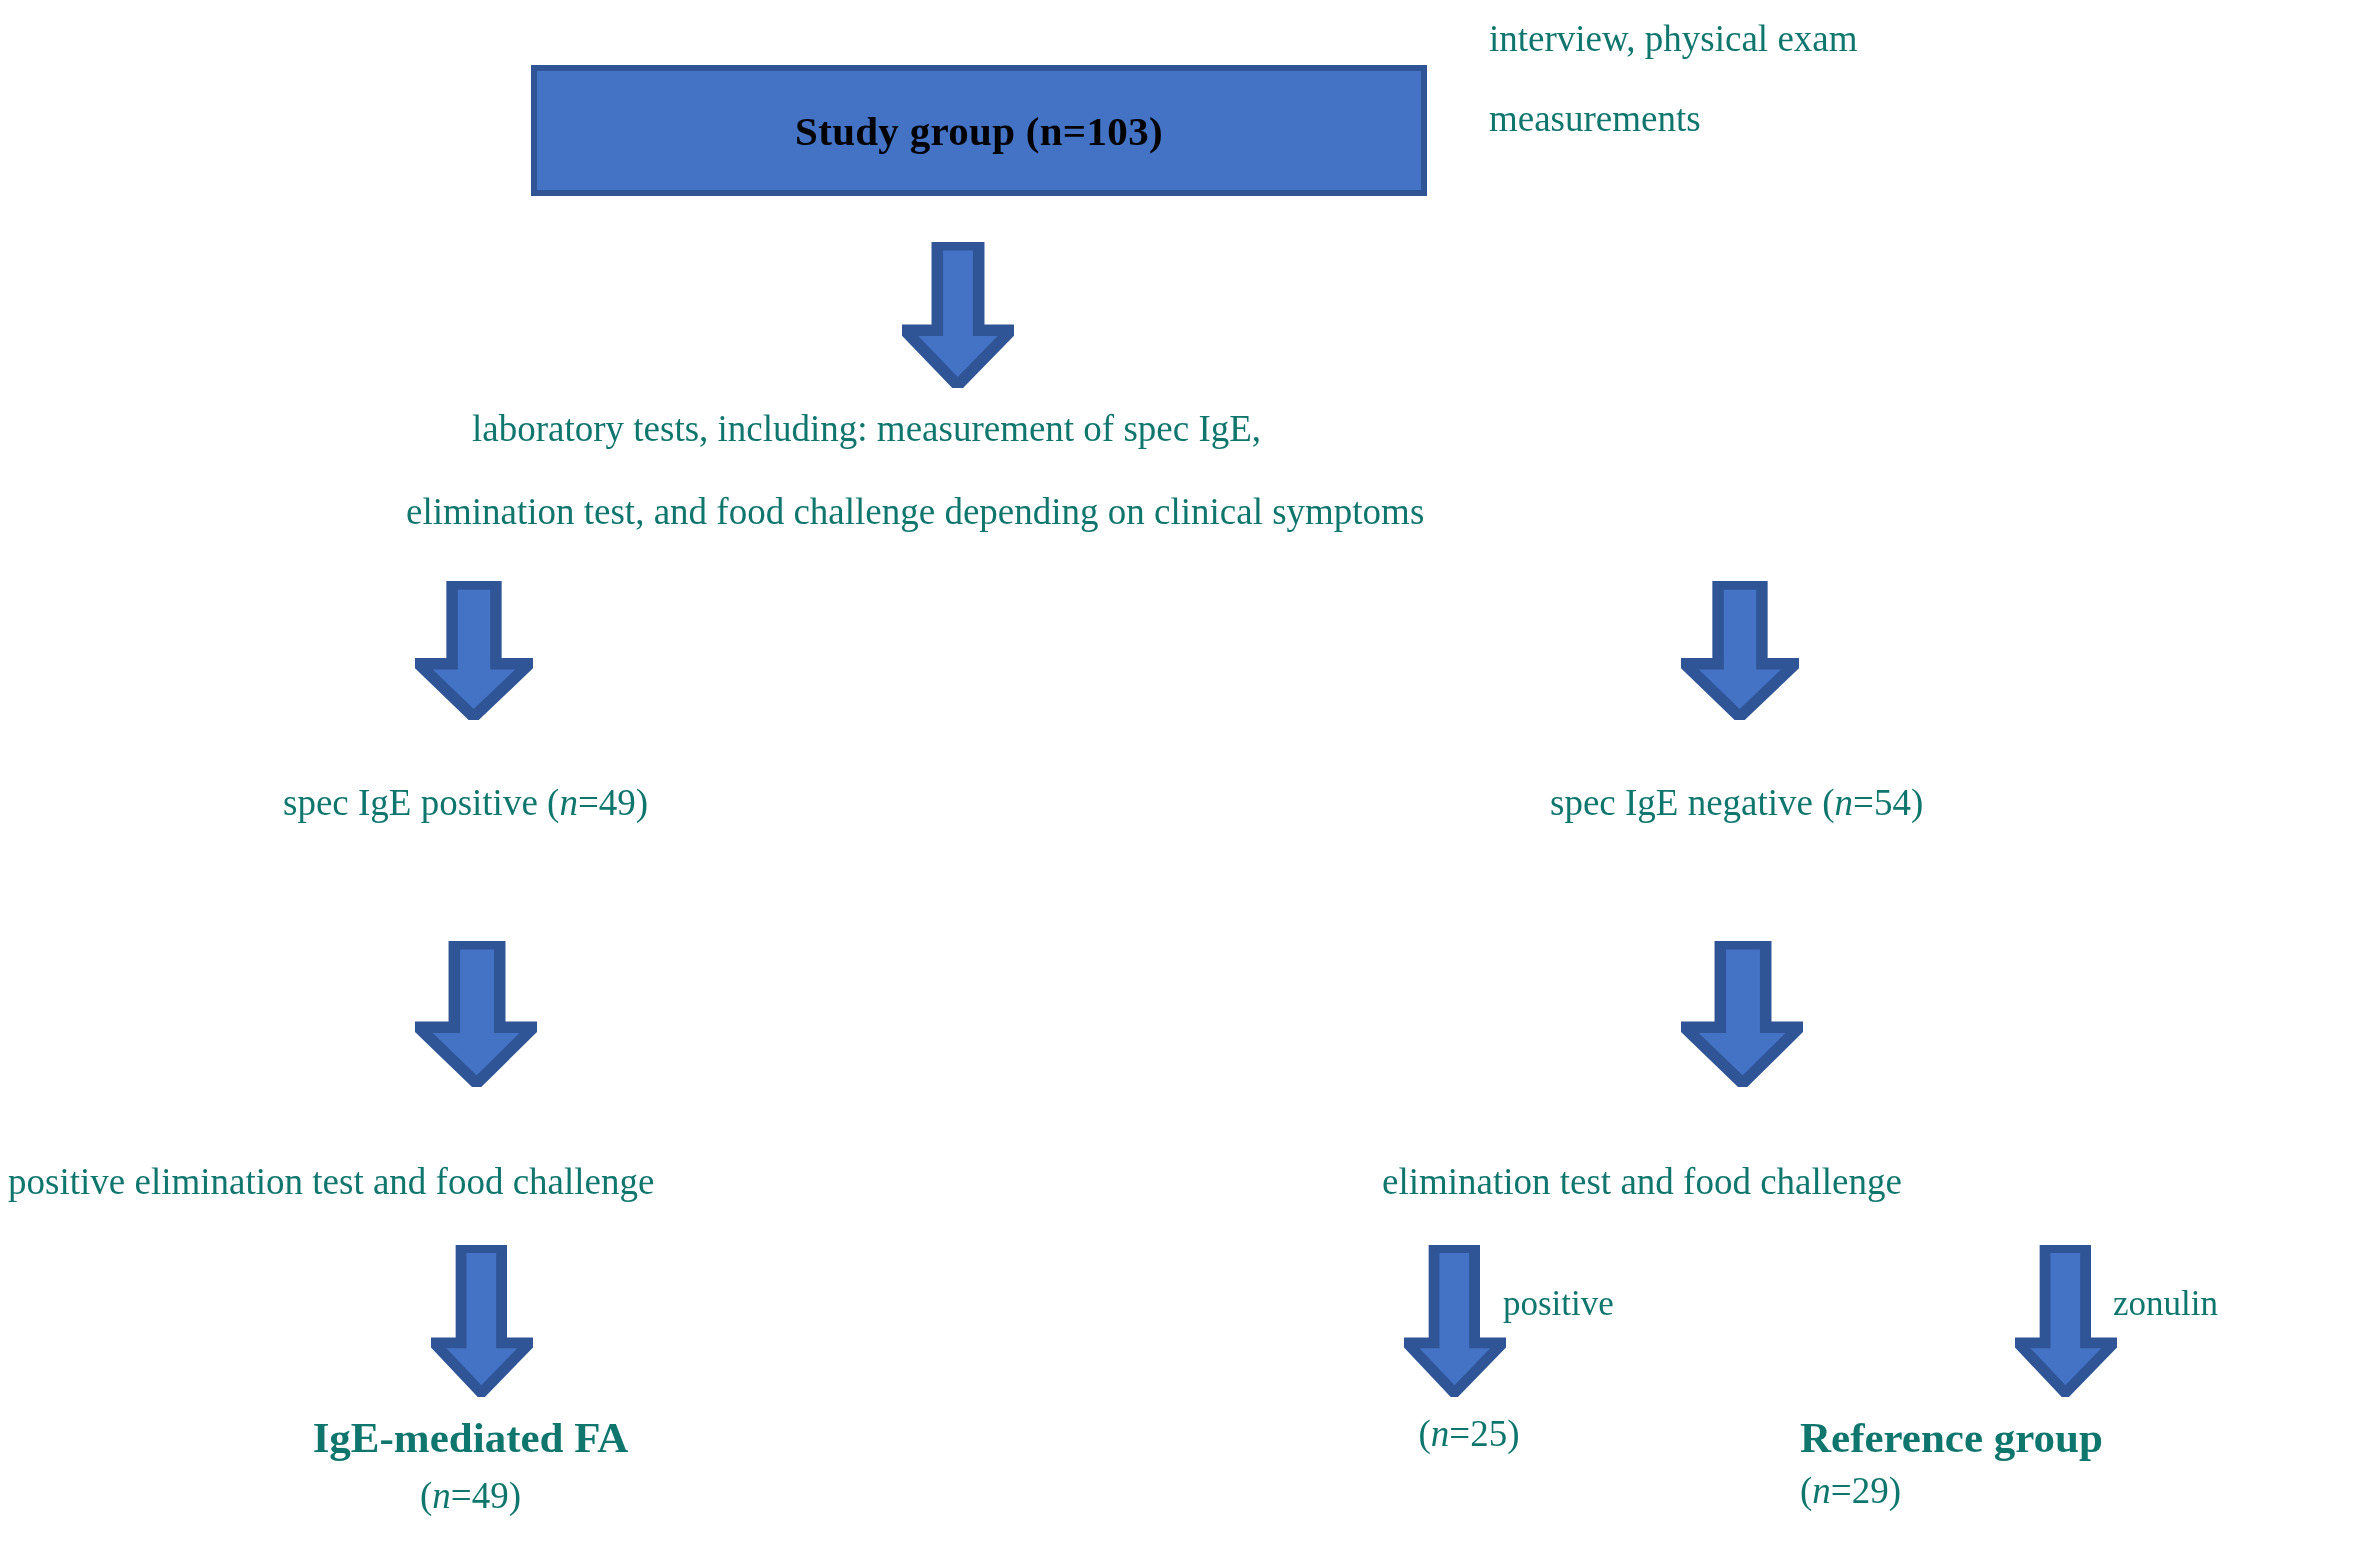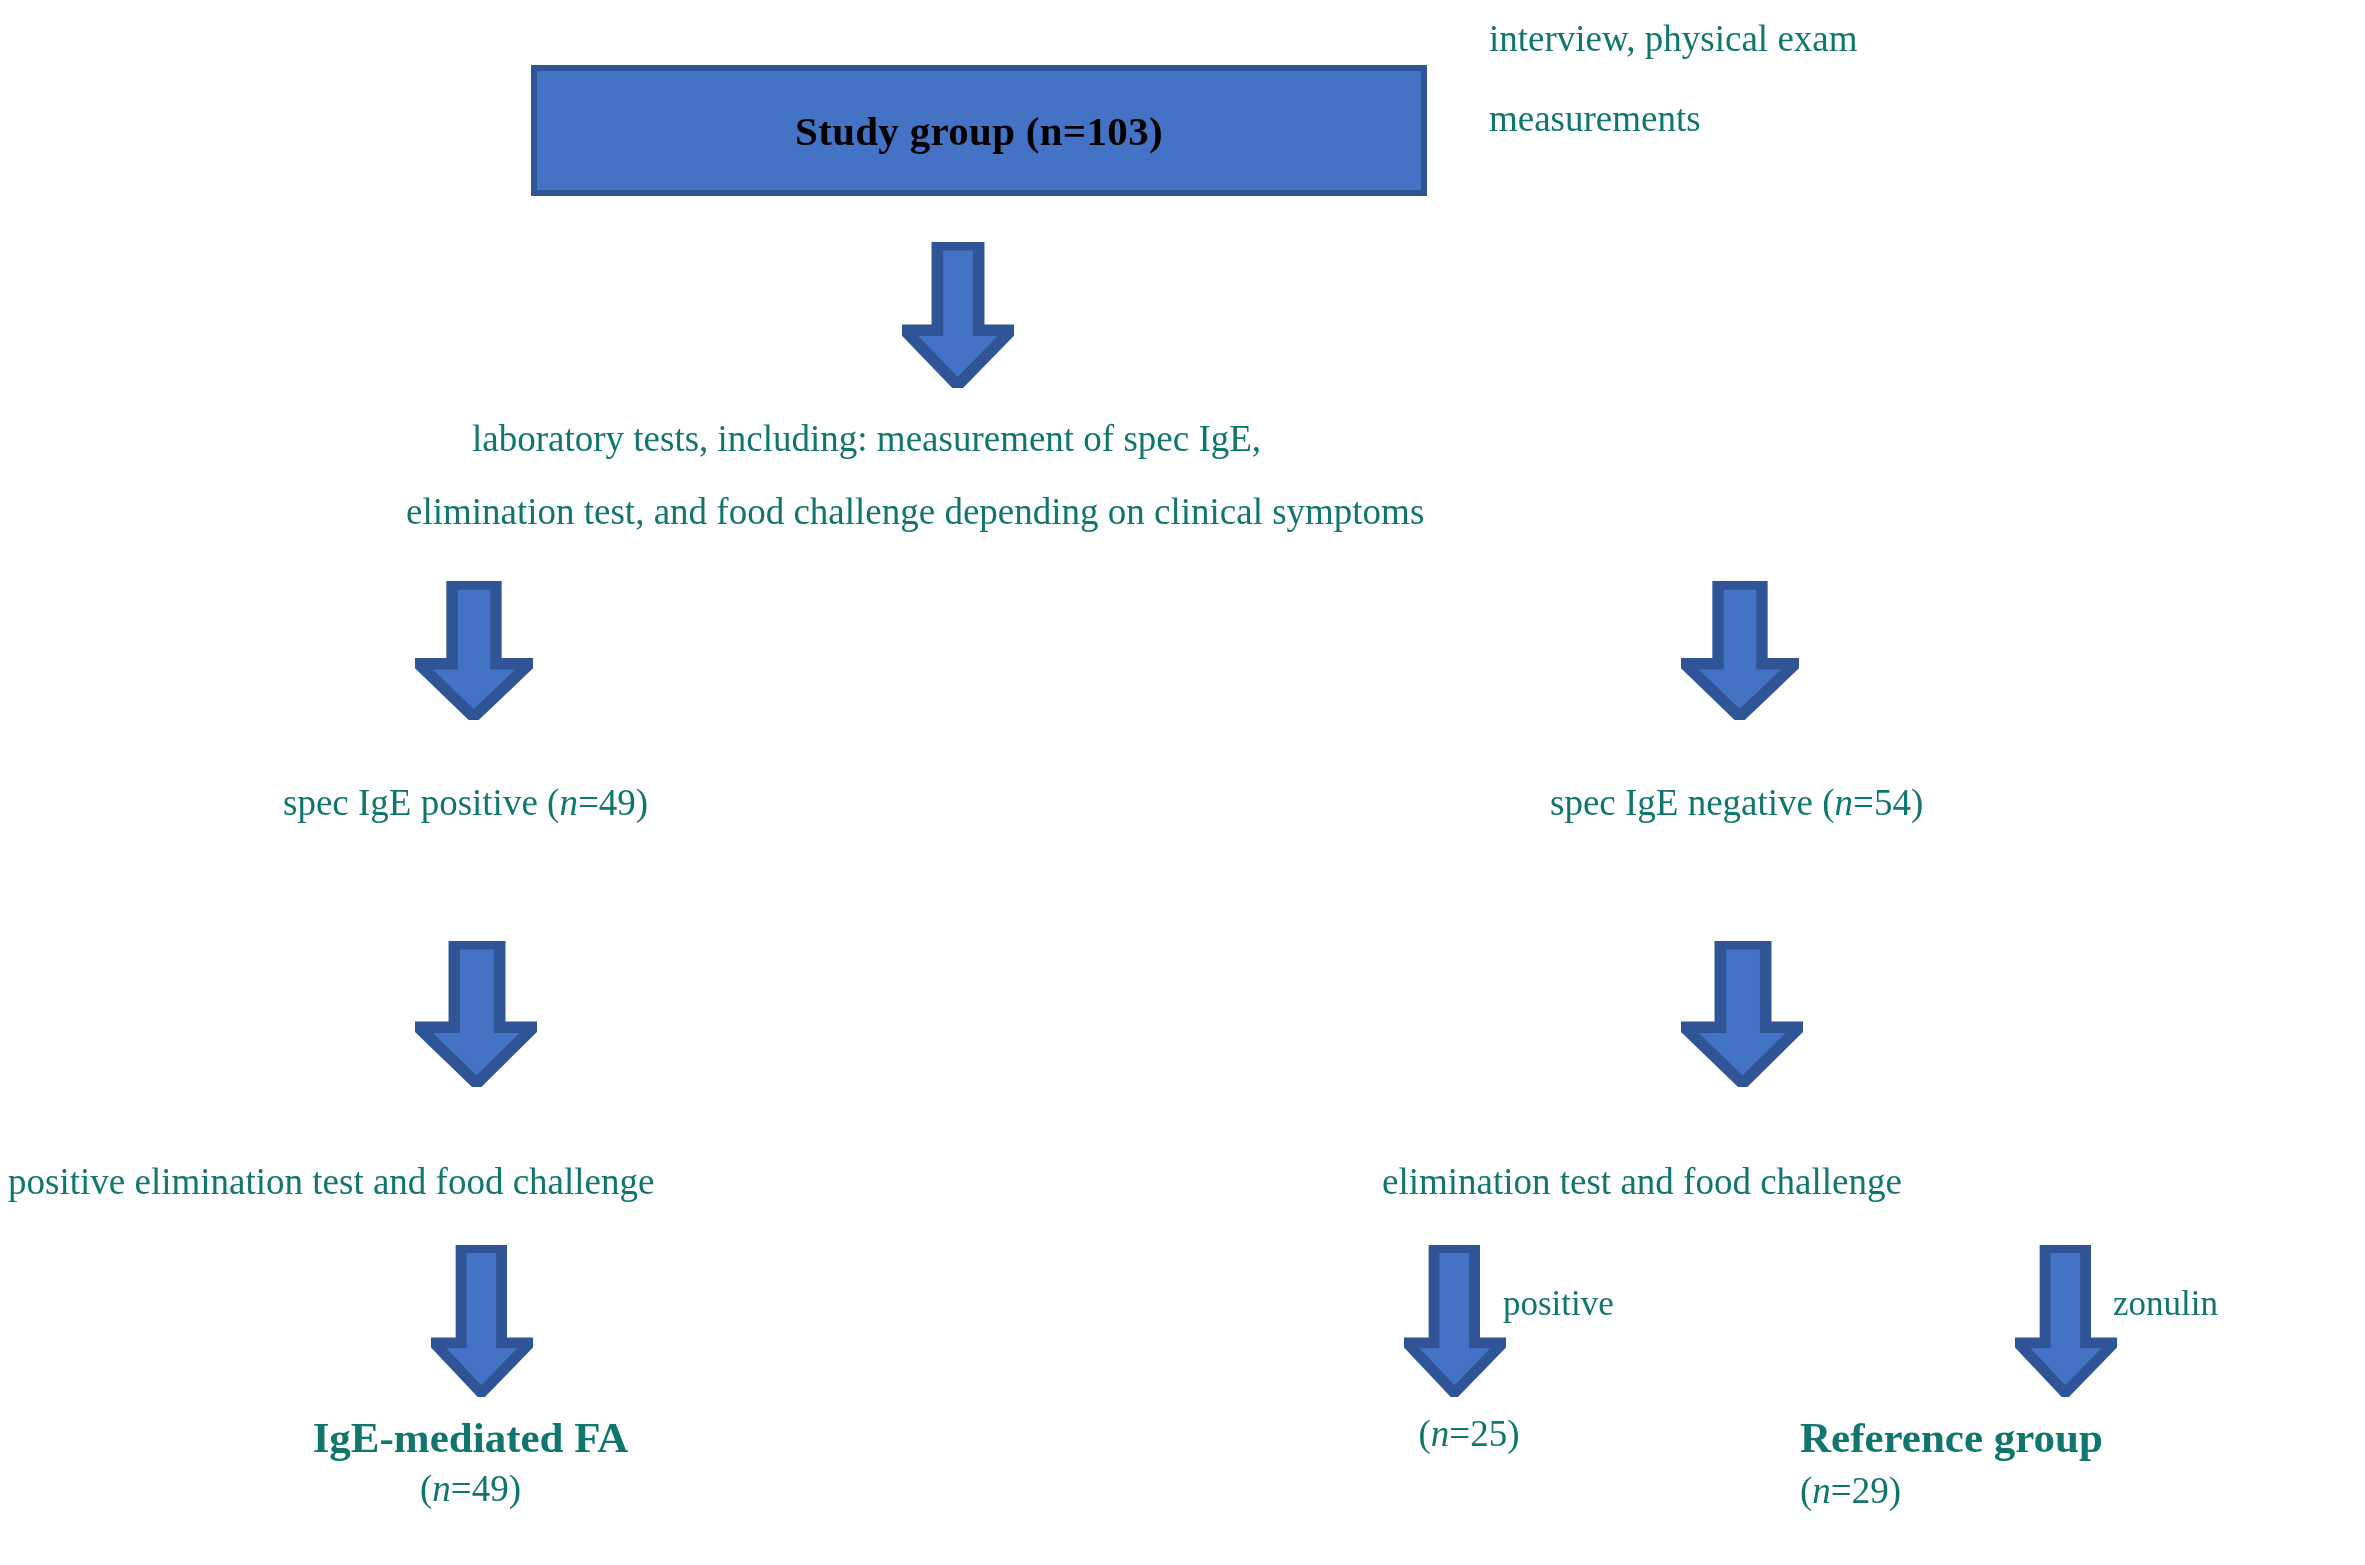--- a/index.html
+++ b/index.html
@@ -72,21 +72,21 @@
 
   <div class="abs txt" style="left:1489px; top:100px;">measurements</div>
 
 
   <div class="abs" style="left:902px; top:242px;">
     <svg class="arrow" width="112" height="146" viewBox="0 0 165 215" xmlns="http://www.w3.org/2000/svg">
       <polygon points="52,4 113,4 113,130 161,130 82,211 4,130 52,130" fill="#4472C4" stroke="#2F5597" stroke-width="17" stroke-linejoin="miter"></polygon>
     </svg>
   </div>
 
-  <div class="abs txt" style="left:472px; top:410px;margin-top:10px;">laboratory tests, including: measurement of spec IgE,</div>
+  <div class="abs txt" style="left:472px; top:410px;">laboratory tests, including: measurement of spec IgE,</div>
 
   <div class="abs txt" style="left:406px; top:493px;">elimination test, and food challenge depending on clinical symptoms</div>
 
   <div class="abs" style="left:415px; top:581px;">
     <svg class="arrow" width="118" height="139" viewBox="0 0 175 205" xmlns="http://www.w3.org/2000/svg">
       <polygon points="55,4 120,4 120,122 170,122 87,201 5,122 55,122" fill="#4472C4" stroke="#2F5597" stroke-width="17" stroke-linejoin="miter"></polygon>
     </svg>
   </div>
 
   <div class="abs" style="left:1681px; top:581px;">
@@ -136,21 +136,21 @@
   <div class="abs" style="left:2015px; top:1245px;">
     <svg class="arrow" width="102" height="152" viewBox="0 0 150 225" xmlns="http://www.w3.org/2000/svg">
       <polygon points="44,4 104,4 104,145 146,145 74,219 4,145 44,145" fill="#4472C4" stroke="#2F5597" stroke-width="16" stroke-linejoin="miter"></polygon>
     </svg>
   </div>
 
   <div class="abs txt txt-small" style="left:2113px; top:1286px;">zonulin</div>
 
   <div class="abs" style="left:105px; top:1415px; width:731px; text-align:center;">
     <div class="txt txt-bold" style="font-size:43px;">IgE-mediated FA</div>
-    <div class="txt" style="font-size:37px; margin-top:10px;">
+    <div class="txt" style="font-size:37px; margin-top:17px;">
       <span>(</span><span class="ital">n</span><span>=49)</span>
     </div>
   </div>
 
   <div class="abs" style="left:1171px; top:1415px; width:596px; text-align:center;">
     <div class="txt" style="font-size:37px; margin-top:0;">
       <span>(</span><span class="ital">n</span><span>=25)</span>
     </div>
   </div>
 

